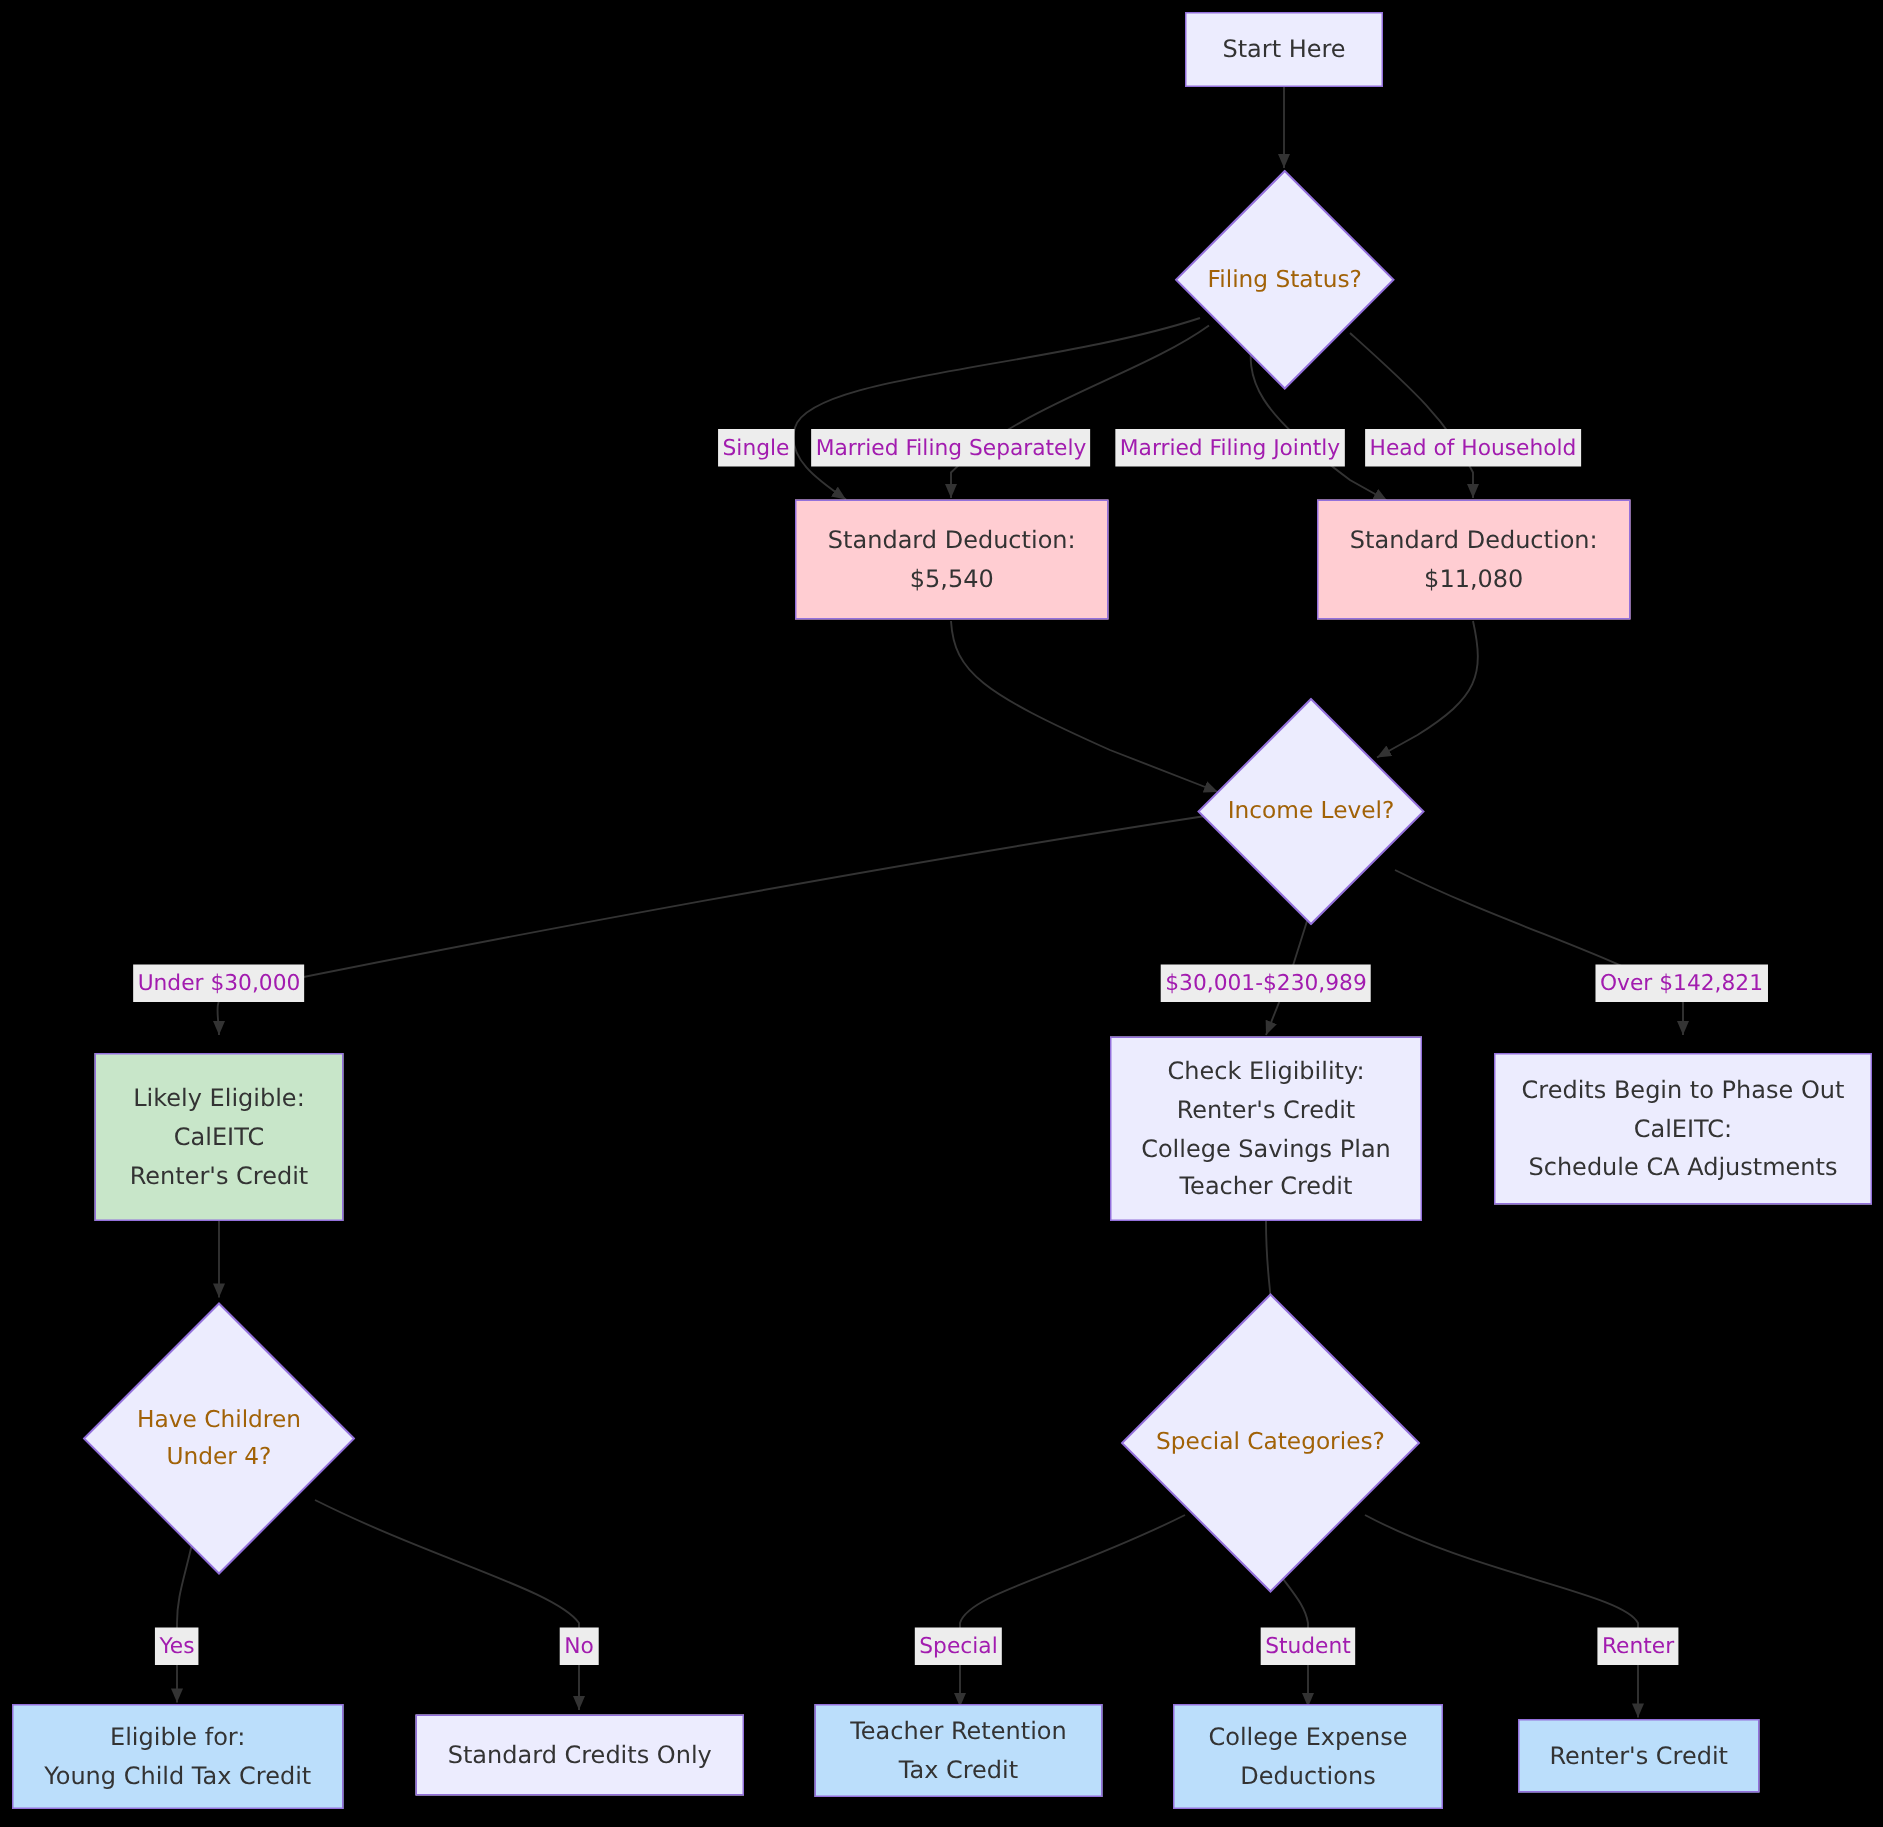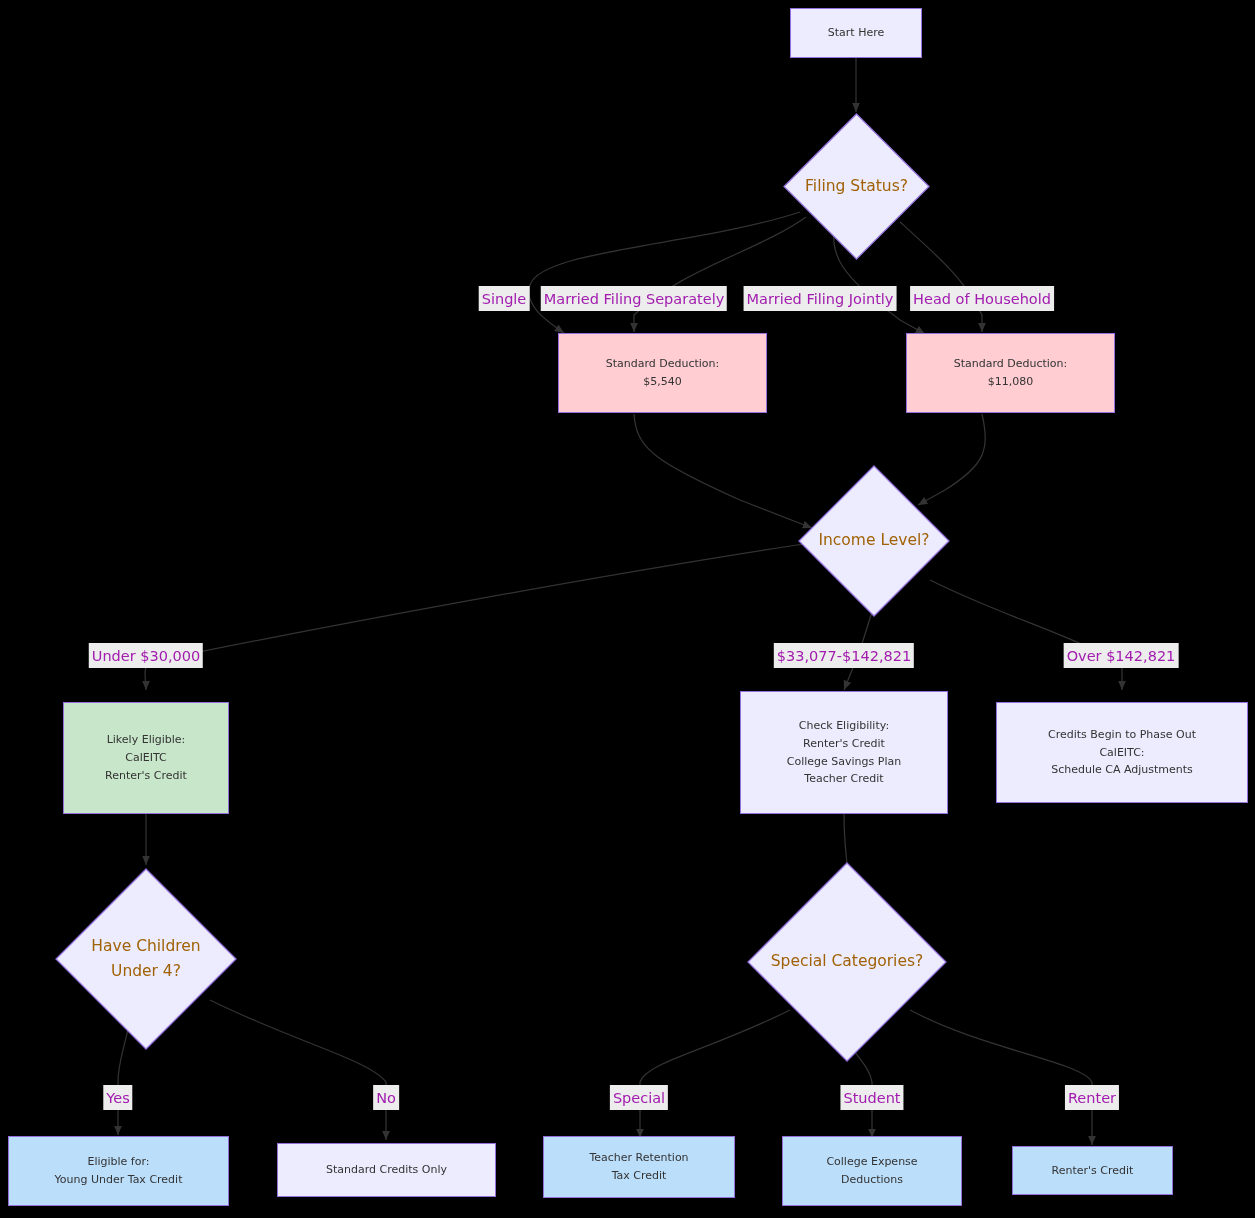--- a/index.html
+++ b/index.html
@@ -24,32 +24,32 @@
     pointer-events: none;
   }
   .node {
     position: absolute;
     box-sizing: border-box;
     display: flex;
     align-items: center;
     justify-content: center;
     text-align: center;
     color: #333333;
-    font-size: 11px;
+    font-size: 16px;
     line-height: 1.62;
     border: 1.3px solid #9370DB;
   }
   .node .lbl {
     display: block;
     white-space: pre-line;
     padding: 0 10px;
   }
   .rect { border-radius: 0px; }
   .fill-lavender { background: #ECECFE; }
-  .fill-pink     { background: #FFCDD2; margin-left: 28px; }
+  .fill-pink     { background: #FFCDD2; }
   .fill-green    { background: #C8E6C9; }
   .fill-blue     { background: #BBDEFB; }
 
   .diamond-wrap {
     position: absolute;
     display: flex;
     align-items: center;
     justify-content: center;
   }
   .diamond-shape {
@@ -185,21 +185,21 @@
 
   <div class="diamond-wrap" style="left:747px; top:862px; width:200px; height:200px;">
     <svg class="diamond-shape" viewBox="0 0 200 200">
       <polygon points="100,1 199,100 100,199 1,100" fill="#ECECFE" stroke="#9370DB" stroke-width="1.3"></polygon>
     </svg>
     <span class="diamond-text">Special Categories?</span>
   </div>
 
   <div class="node rect fill-blue" style="left:8px; top:1136px; width:221px; height:70px;">
     <span class="lbl">Eligible for:
-Young Under Tax Credit</span>
+Young Child Tax Credit</span>
   </div>
 
   <div class="node rect fill-lavender" style="left:277px; top:1143px; width:219px; height:54px;">
     <span class="lbl">Standard Credits Only</span>
   </div>
 
   <div class="node rect fill-blue" style="left:543px; top:1136px; width:192px; height:62px;">
     <span class="lbl">Teacher Retention
 Tax Credit</span>
   </div>
@@ -216,21 +216,21 @@
   <div class="edge-label" style="left:504px; top:286px;">Single</div>
 
   <div class="edge-label" style="left:634px; top:286px;">Married Filing Separately</div>
 
   <div class="edge-label" style="left:820px; top:286px;">Married Filing Jointly</div>
 
   <div class="edge-label" style="left:982px; top:286px;">Head of Household</div>
 
   <div class="edge-label" style="left:146px; top:643px;">Under $30,000</div>
 
-  <div class="edge-label" style="left:844px; top:643px;">$33,077-$142,821</div>
+  <div class="edge-label" style="left:844px; top:643px;">$30,001-$230,989</div>
 
   <div class="edge-label" style="left:1121px; top:643px;">Over $142,821</div>
 
   <div class="edge-label" style="left:118px; top:1085px;">Yes</div>
 
   <div class="edge-label" style="left:386px; top:1085px;">No</div>
 
   <div class="edge-label" style="left:639px; top:1085px;">Special</div>
 
   <div class="edge-label" style="left:872px; top:1085px;">Student</div>

